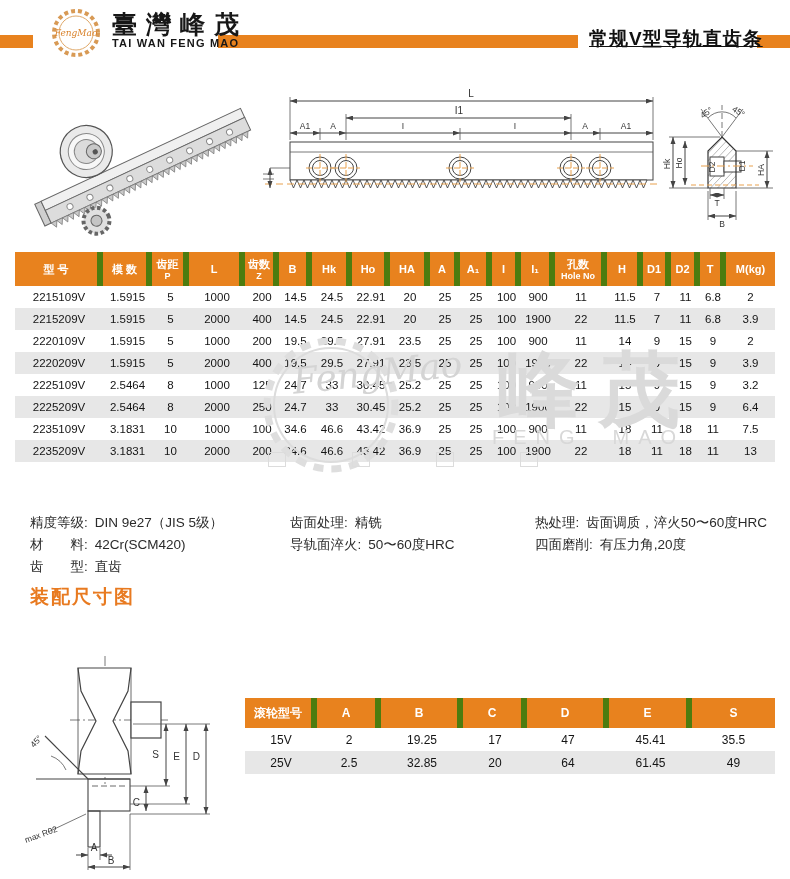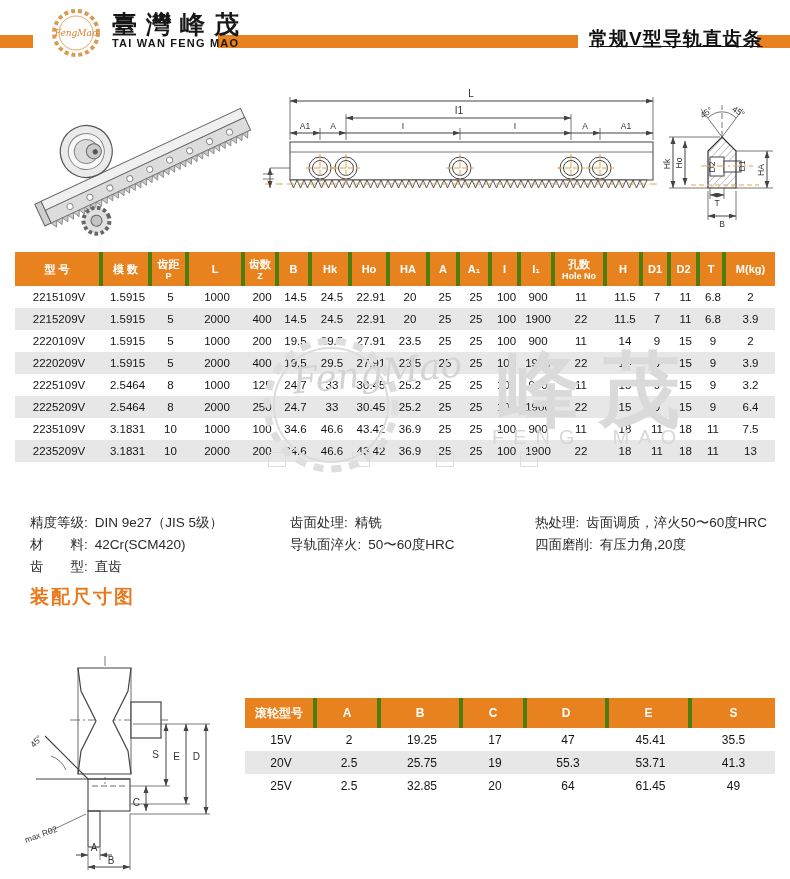--- a/index.html
+++ b/index.html
@@ -18,21 +18,21 @@
   .draw{position:absolute;}
   .dimtext{font-size:10px;fill:#333;font-family:"Liberation Sans",sans-serif;}
   .dimtext.sm{font-size:8.5px;}
   .dim{stroke:#444;stroke-width:1;fill:none;}
   .ext{stroke:#555;stroke-width:0.8;fill:none;}
   .oline{stroke:#E8A14E;stroke-width:1;fill:none;}
   
   .main-table-wrap{position:absolute;left:15px;top:252px;width:760px;}
   table{border-collapse:separate;border-spacing:0;table-layout:fixed;width:100%;}
   thead th{background:#E8821E;color:#fff;font-weight:bold;font-size:11px;text-align:center;
-           vertical-align:middle;border-right:4px solid #4d7c0f;padding:0;}
+           vertical-align:middle;border-right:6px solid #4d7c0f;padding:0;}
   thead th:last-child{border-right:none;}
   #main-table thead th{height:34px;}
   .th-sub{font-size:9px;font-weight:bold;line-height:1;}
   tbody td{text-align:center;font-size:11.5px;color:#141414;padding:0;height:22px;}
   tbody tr:nth-child(even){background:#E7E7E7;}
   
   .watermark{position:absolute;left:0;top:0;width:790px;height:879px;pointer-events:none;z-index:3;}
   .wm-script{position:absolute;left:292px;top:352px;font-family:"DejaVu Serif",serif;font-style:italic;
              font-size:36px;color:#d4d4d4;transform:rotate(-6deg);}
   .wm-cn{position:absolute;left:498px;top:336px;font-size:82px;font-weight:bold;letter-spacing:18px;color:#dadada;}
@@ -632,29 +632,20 @@
           <tr>
             <td>15V</td>
             <td>2</td>
             <td>19.25</td>
             <td>17</td>
             <td>47</td>
             <td>45.41</td>
             <td>35.5</td>
           </tr>
           <tr>
-            <td>20V</td>
-            <td>2.5</td>
-            <td>25.75</td>
-            <td>19</td>
-            <td>55.3</td>
-            <td>53.71</td>
-            <td>41.3</td>
-          </tr>
-          <tr>
             <td>25V</td>
             <td>2.5</td>
             <td>32.85</td>
             <td>20</td>
             <td>64</td>
             <td>61.45</td>
             <td>49</td>
           </tr>
         </tbody>
     </table>

